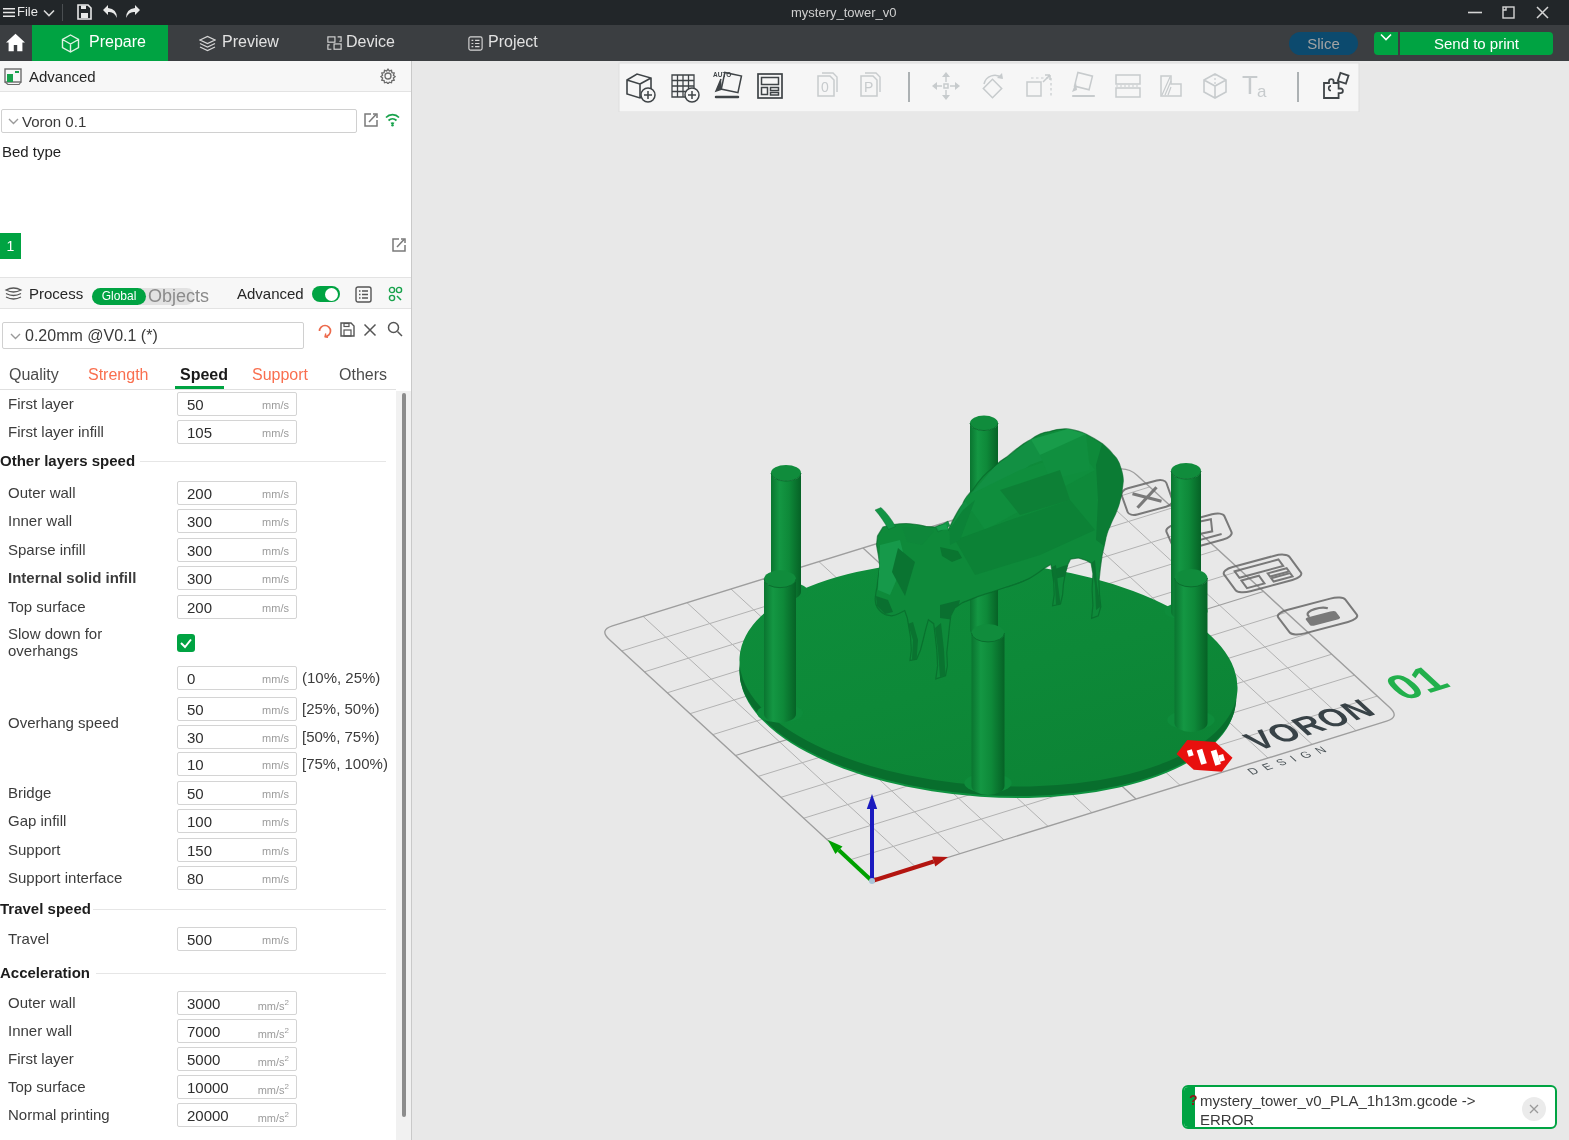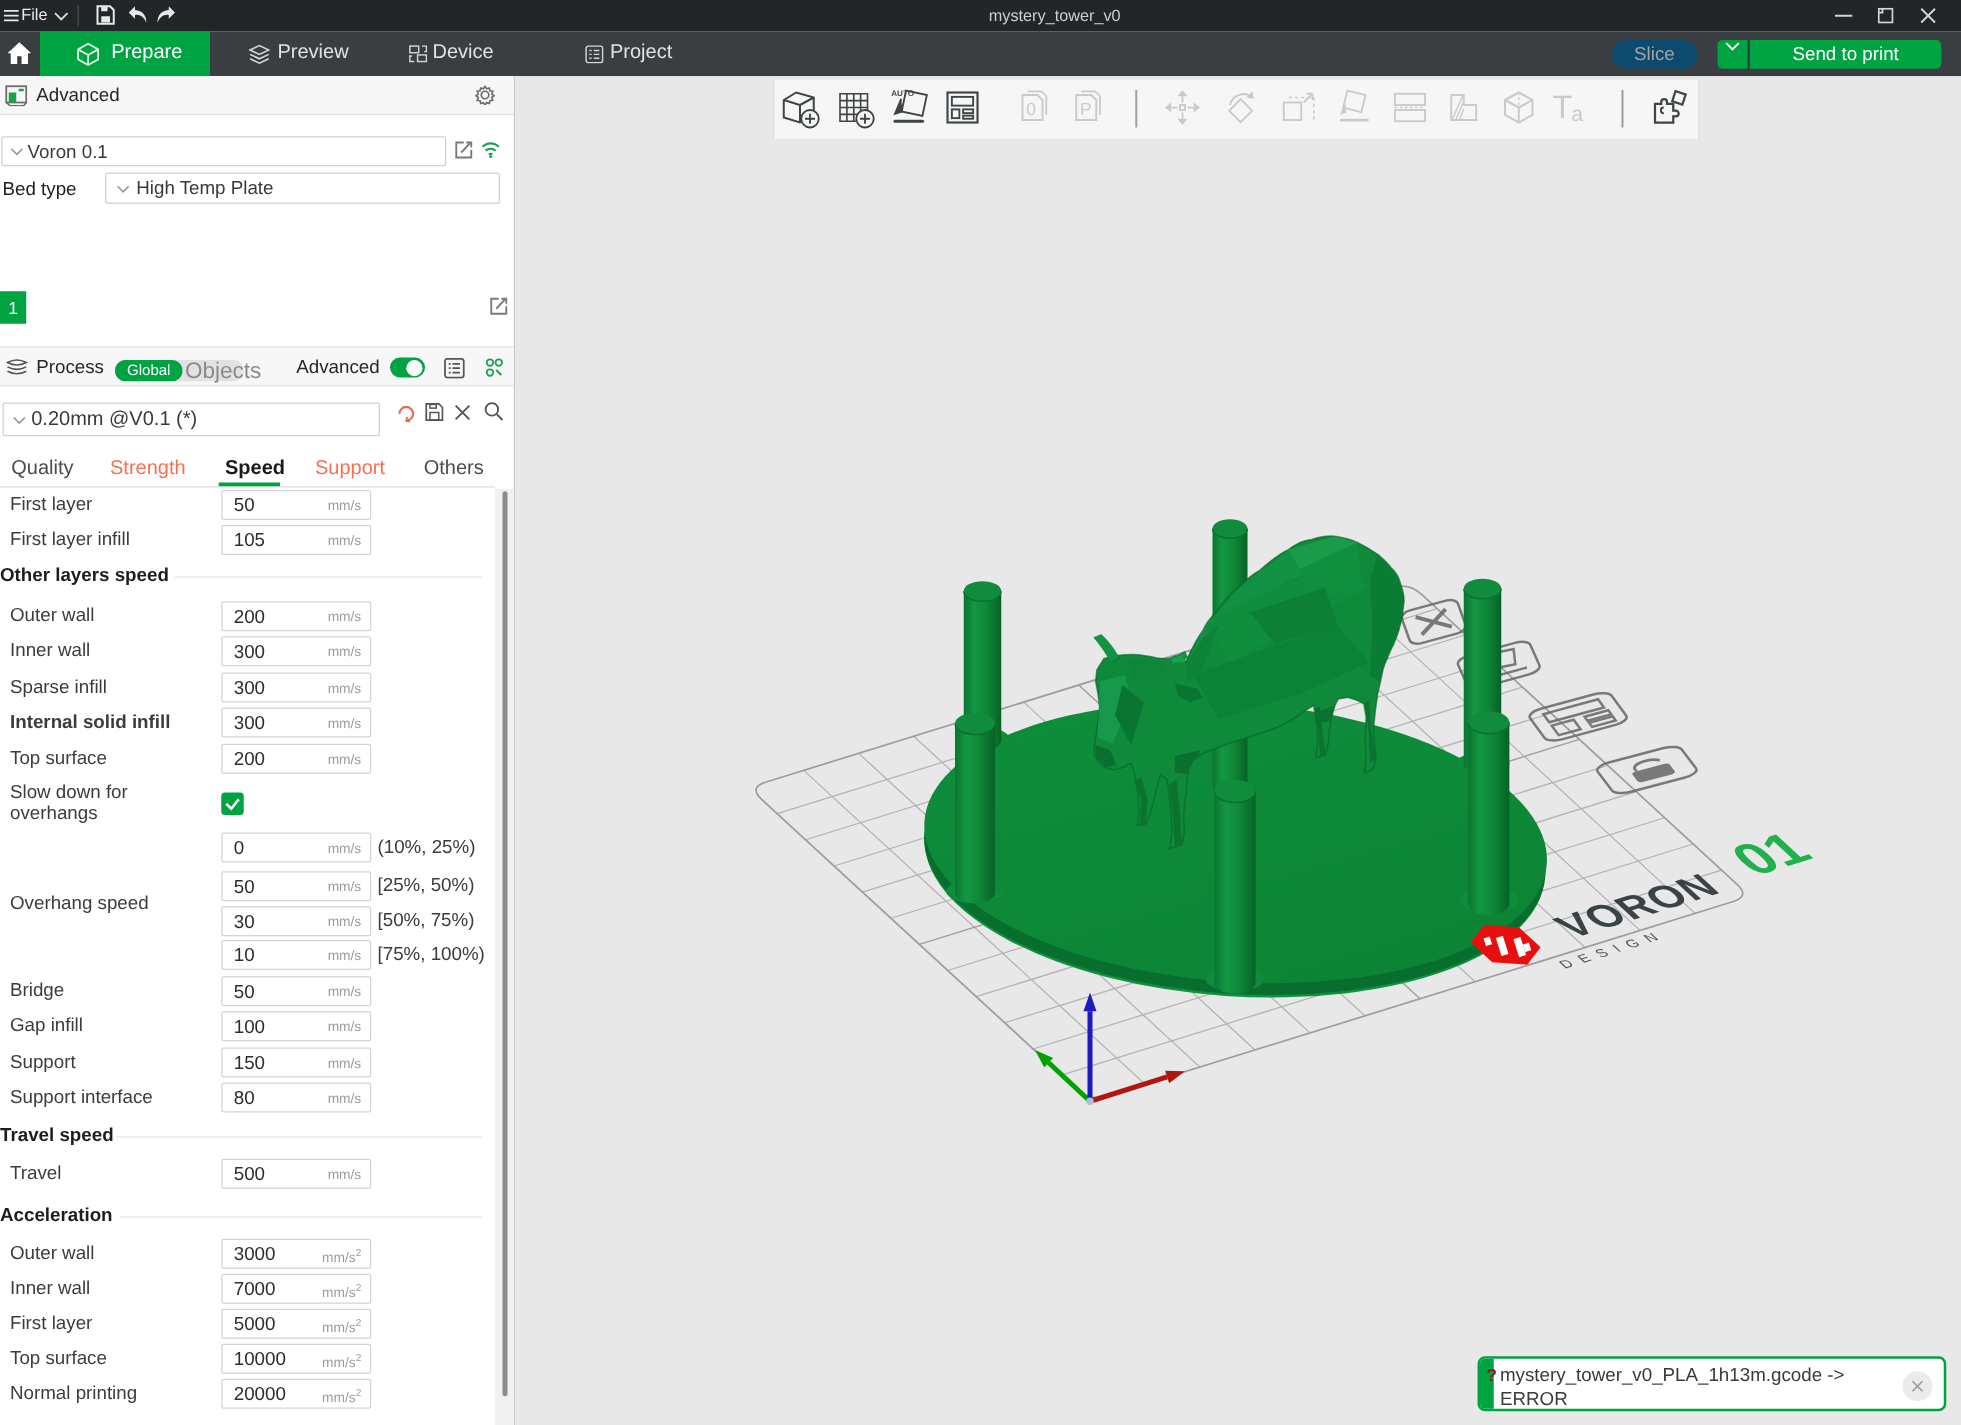--- a/index.html
+++ b/index.html
@@ -107,26 +107,20 @@
 <svg class="abs" style="left:363px;top:51px" width="16" height="16" viewBox="0 0 16 16">
       <path d="M14,8 V14 H2 V2 H8" fill="none" stroke="#7a7a7a" stroke-width="1.5"></path>
       <path d="M6,10 L13,2.5" stroke="#7a7a7a" stroke-width="1.5"></path>
       <path d="M10,2 H14 V6" fill="none" stroke="#7a7a7a" stroke-width="1.5"></path>
     </svg>
 <svg class="abs" style="left:384px;top:51px" width="17" height="15" viewBox="0 0 17 15">
       <path d="M2,5.5 A9,9 0 0 1 15,5.5 M4.5,8.5 A6,6 0 0 1 12.5,8.5 M7,11.5 A2.8,2.8 0 0 1 10,11.5" fill="none" stroke="#17a24b" stroke-width="1.7"></path>
       <circle cx="8.5" cy="13.2" r="1.2" fill="#17a24b"></circle>
     </svg>
 <div class="lbl" style="left:2px;top:82px;color:#1f1f1f;">Bed type</div>
-<div class="combo" style="left:84px;top:77px;width:316px;height:25px;">
-<svg class="abs" style="left:8px;top:9px" width="11" height="7" viewBox="0 0 11 7">
-        <path d="M1,1 L5.5,5.5 L10,1" stroke="#9a9a9a" stroke-width="1.4" fill="none"></path>
-      </svg>
-<div class="cv" style="left:24px;">High Temp Plate</div>
-    </div>
     <div class="abs" style="left:0px;top:172px;width:21px;height:26px;background:#00a342;color:#fff;font-size:14px;text-align:center;line-height:26px;">1</div>
 <svg class="abs" style="left:391px;top:176px" width="16" height="16" viewBox="0 0 16 16">
       <path d="M14,8 V14 H2 V2 H8" fill="none" stroke="#7a7a7a" stroke-width="1.5"></path>
       <path d="M6,10 L13,2.5" stroke="#7a7a7a" stroke-width="1.5"></path>
       <path d="M10,2 H14 V6" fill="none" stroke="#7a7a7a" stroke-width="1.5"></path>
     </svg>
     <div class="hdr" style="top:216px;height:32px;border-top:1px solid #e3e3e3;">
 <svg class="abs" style="left:4px;top:8px" width="19" height="16" viewBox="0 0 19 16">
         <path d="M2,4 Q9.5,0 17,4 Q9.5,8 2,4 Z M2,7.5 Q9.5,11.5 17,7.5 M2,11 Q9.5,15 17,11" fill="none" stroke="#555" stroke-width="1.3"></path>
       </svg>

